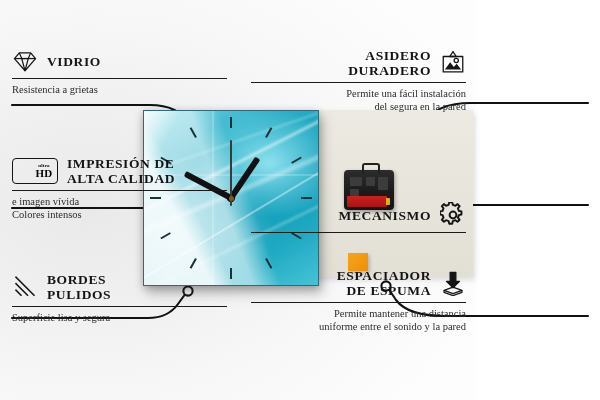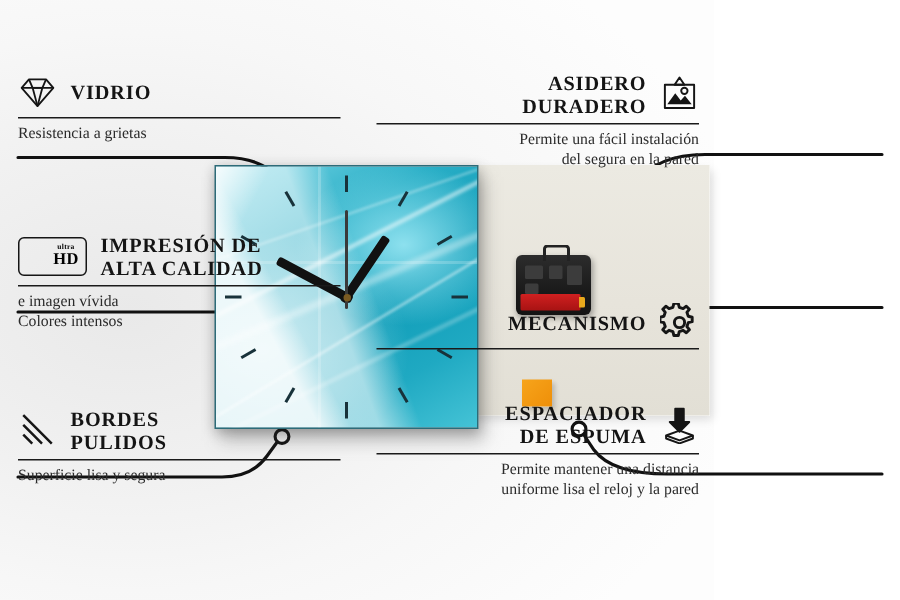--- a/index.html
+++ b/index.html
@@ -272,17 +272,17 @@
         <g stroke="#151515" stroke-width="1.6" stroke-linejoin="round">
           <path d="M12.5 3 H19.5 V14 H24 L16 22 L8 14 H12.5 Z" fill="#151515"></path>
           <path d="M16 21 L27 25 L16 29 L5 25 Z" fill="none"></path>
           <path d="M5 25 v2.5 L16 31.5 L27 27.5 V25" fill="none"></path>
         </g>
       </svg>
     </div>
     <div class="rule"></div>
     <div class="desc">
       <div>Permite mantener una distancia</div>
-      <div>uniforme lisa el reloj y la pared</div>
+      <div>uniforme entre el sonido y la pared</div>
     </div>
   </div>
 
 </div>
 
 </body></html>

